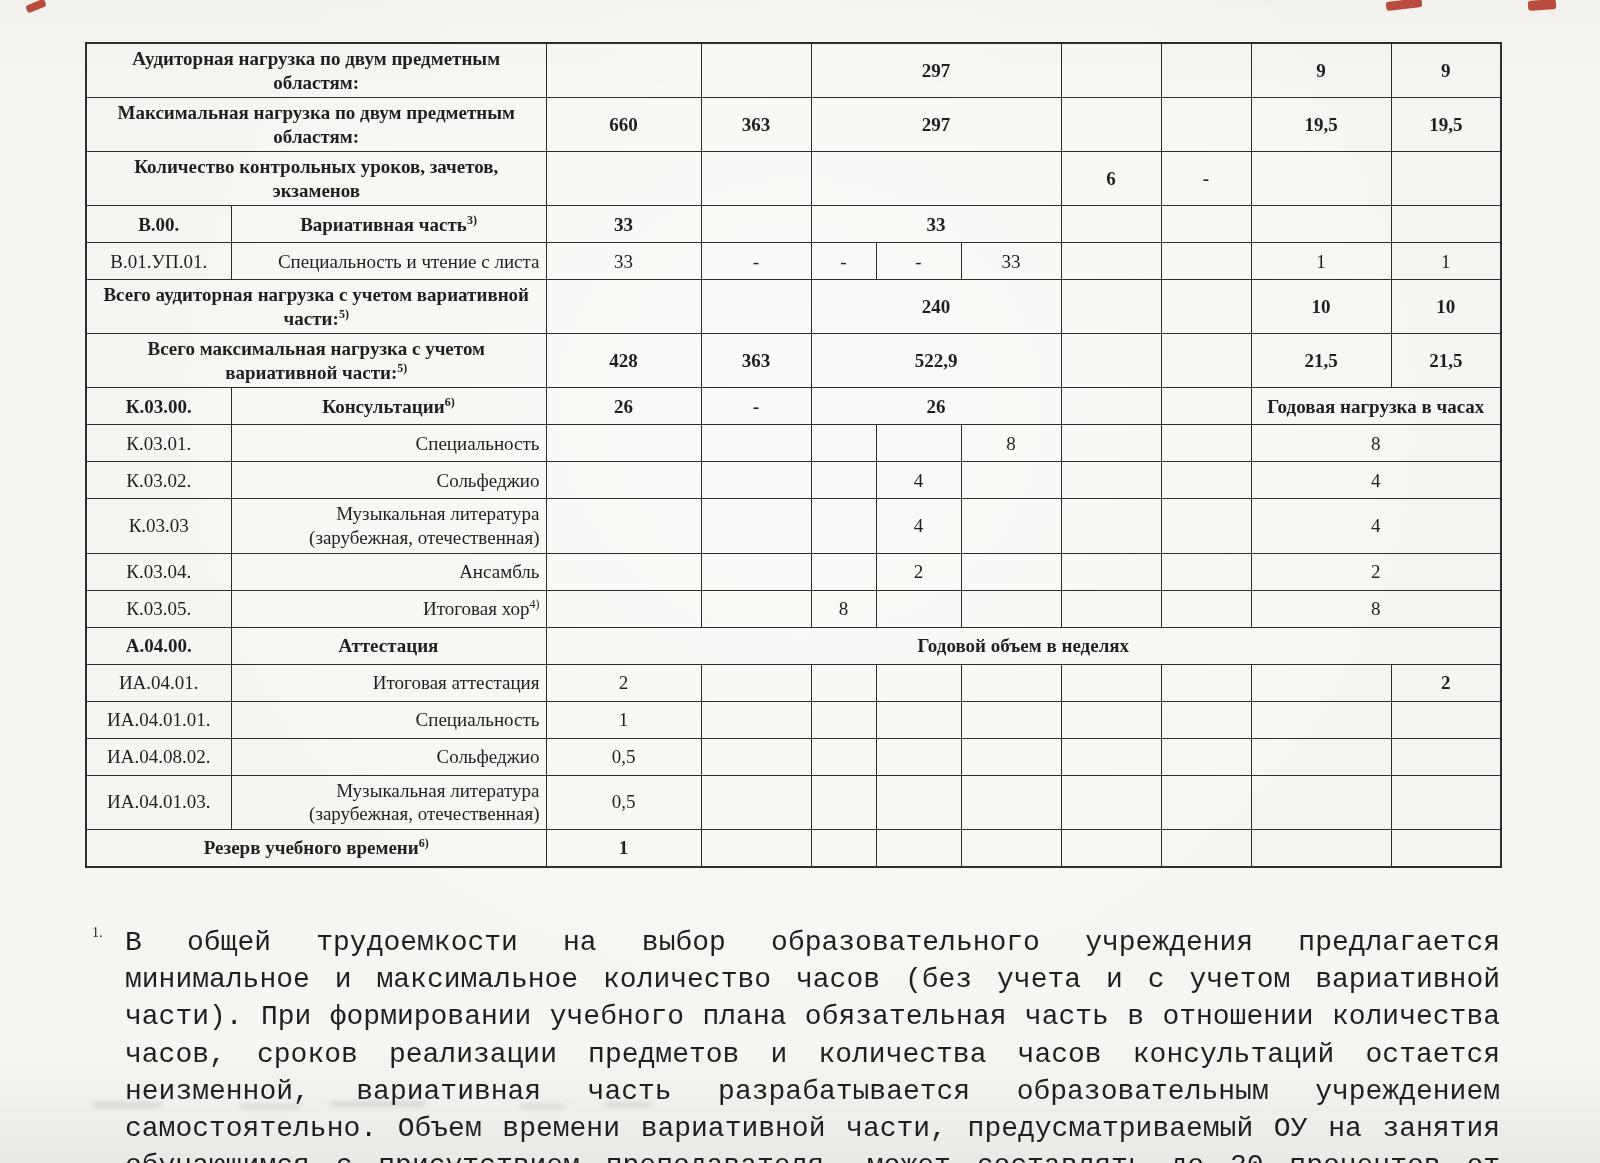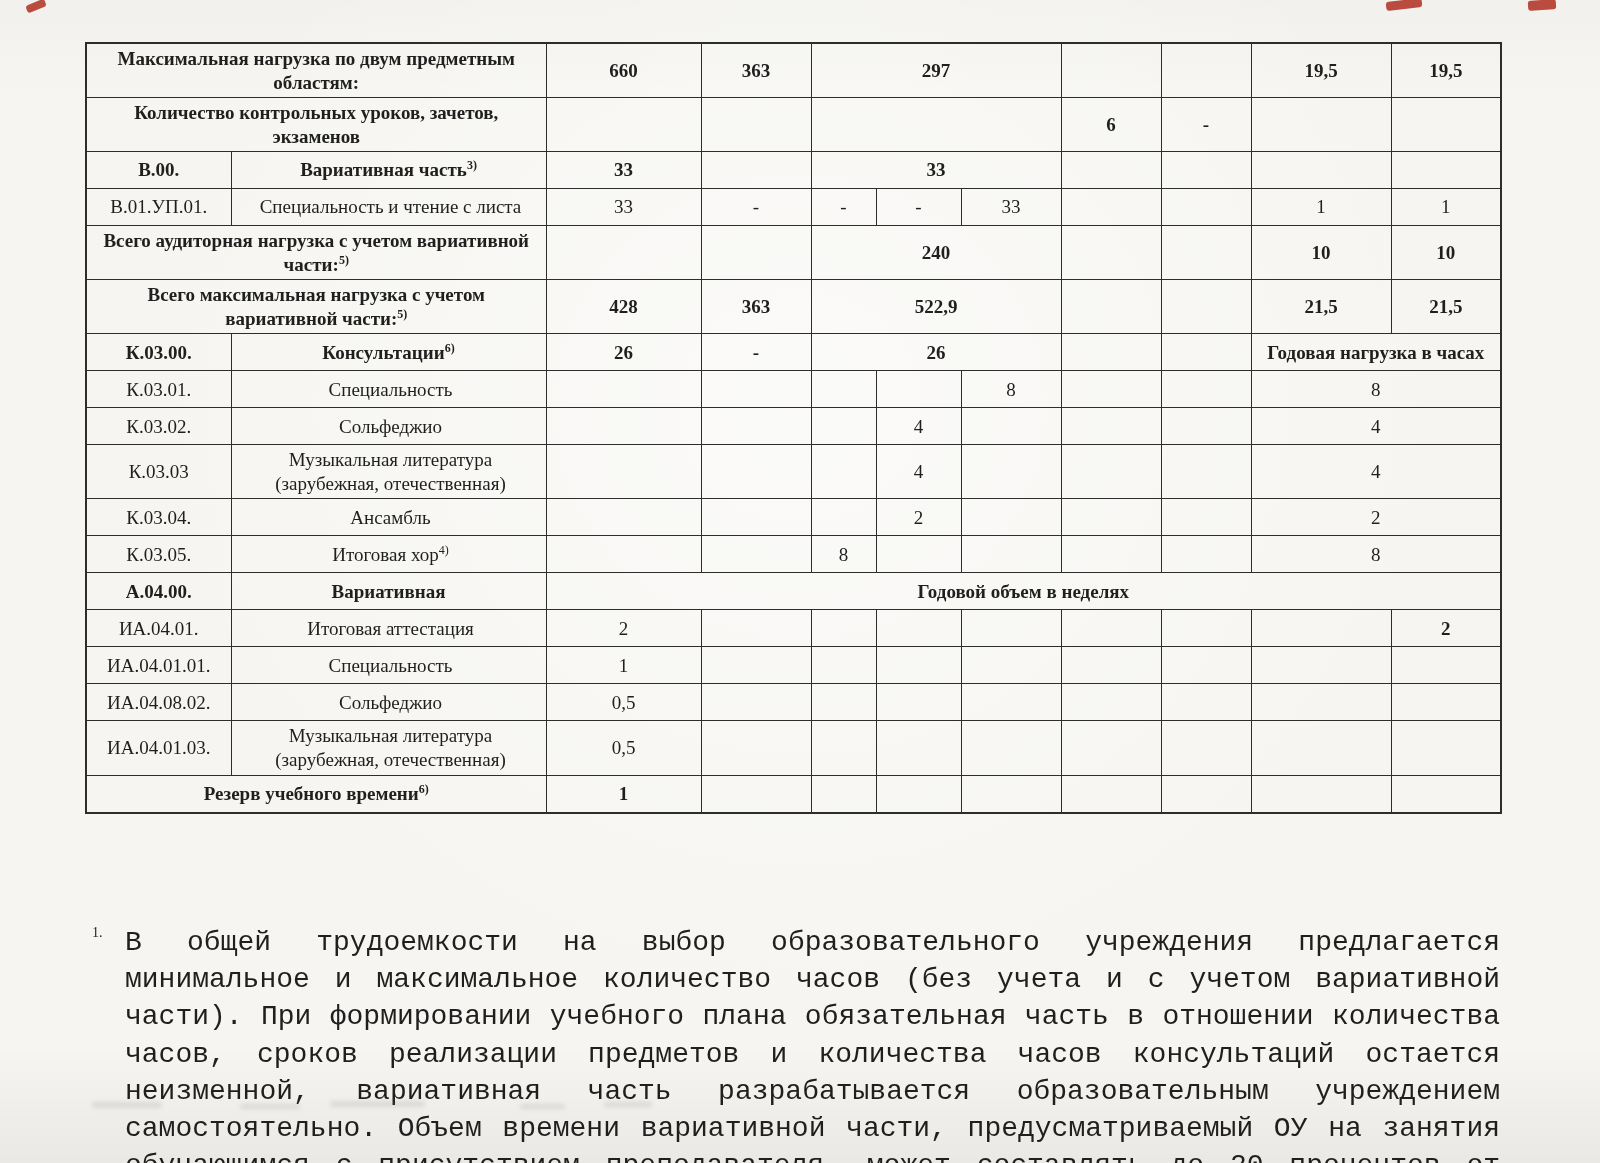--- a/index.html
+++ b/index.html
@@ -22,21 +22,21 @@
     border:2px solid #2d2d2d;
   }
   table.curriculum td{
     border:1.6px solid #2d2d2d;
     text-align:center;vertical-align:middle;
     padding:3px 6px;height:30px;
     font-size:19px;line-height:1.24;
     word-wrap:break-word;
   }
   table.curriculum td.b{font-weight:bold;}
-  table.curriculum td.left{text-align:center;padding-left:10px;}
+  table.curriculum td.left{text-align:right;padding-left:10px;}
   table.curriculum sup{font-size:12px;line-height:0;}
 
   .footnote{
     position:absolute;left:92px;top:924px;width:1408px;
     display:flex;
   }
   .fn-marker{width:33px;font-size:14px;padding-top:1px;}
   .fn-text{flex:1;font-size:28px;line-height:1.33;text-align:justify;font-family:Liberation Mono, monospace;}
 
   .red-mark{position:absolute;background:#b23a2a;border-radius:3px;opacity:0.9;}
@@ -69,20 +69,30 @@
       <col style="width:65px">
       <col style="width:85px">
     <col style="width:100px">
       <col style="width:100px">
       <col style="width:90px">
     <col style="width:140px">
       <col style="width:110px">
   </colgroup>
   <tbody>
       <tr>
+        <td colspan="2" class="b"><span>Аудиторная нагрузка по двум предметным областям:</span></td>
+        <td><span></span></td>
+        <td><span></span></td>
+        <td colspan="3" class="b"><span>297</span></td>
+        <td><span></span></td>
+        <td><span></span></td>
+        <td class="b"><span>9</span></td>
+        <td class="b"><span>9</span></td>
+      </tr>
+      <tr>
         <td colspan="2" class="b"><span>Максимальная нагрузка по двум предметным областям:</span></td>
         <td class="b"><span>660</span></td>
         <td class="b"><span>363</span></td>
         <td colspan="3" class="b"><span>297</span></td>
         <td><span></span></td>
         <td><span></span></td>
         <td class="b"><span>19,5</span></td>
         <td class="b"><span>19,5</span></td>
       </tr>
       <tr>
@@ -204,21 +214,21 @@
         <td><span></span></td>
         <td><span>8</span></td>
         <td><span></span></td>
         <td><span></span></td>
         <td><span></span></td>
         <td><span></span></td>
         <td colspan="2"><span>8</span></td>
       </tr>
       <tr>
         <td class="b"><span>А.04.00.</span></td>
-        <td class="b"><span>Вариативная</span></td>
+        <td class="b"><span>Аттестация</span></td>
         <td colspan="9" class="b"><span>Годовой объем в неделях</span></td>
       </tr>
       <tr>
         <td><span>ИА.04.01.</span></td>
         <td class="left"><span>Итоговая аттестация</span></td>
         <td><span>2</span></td>
         <td><span></span></td>
         <td><span></span></td>
         <td><span></span></td>
         <td><span></span></td>

